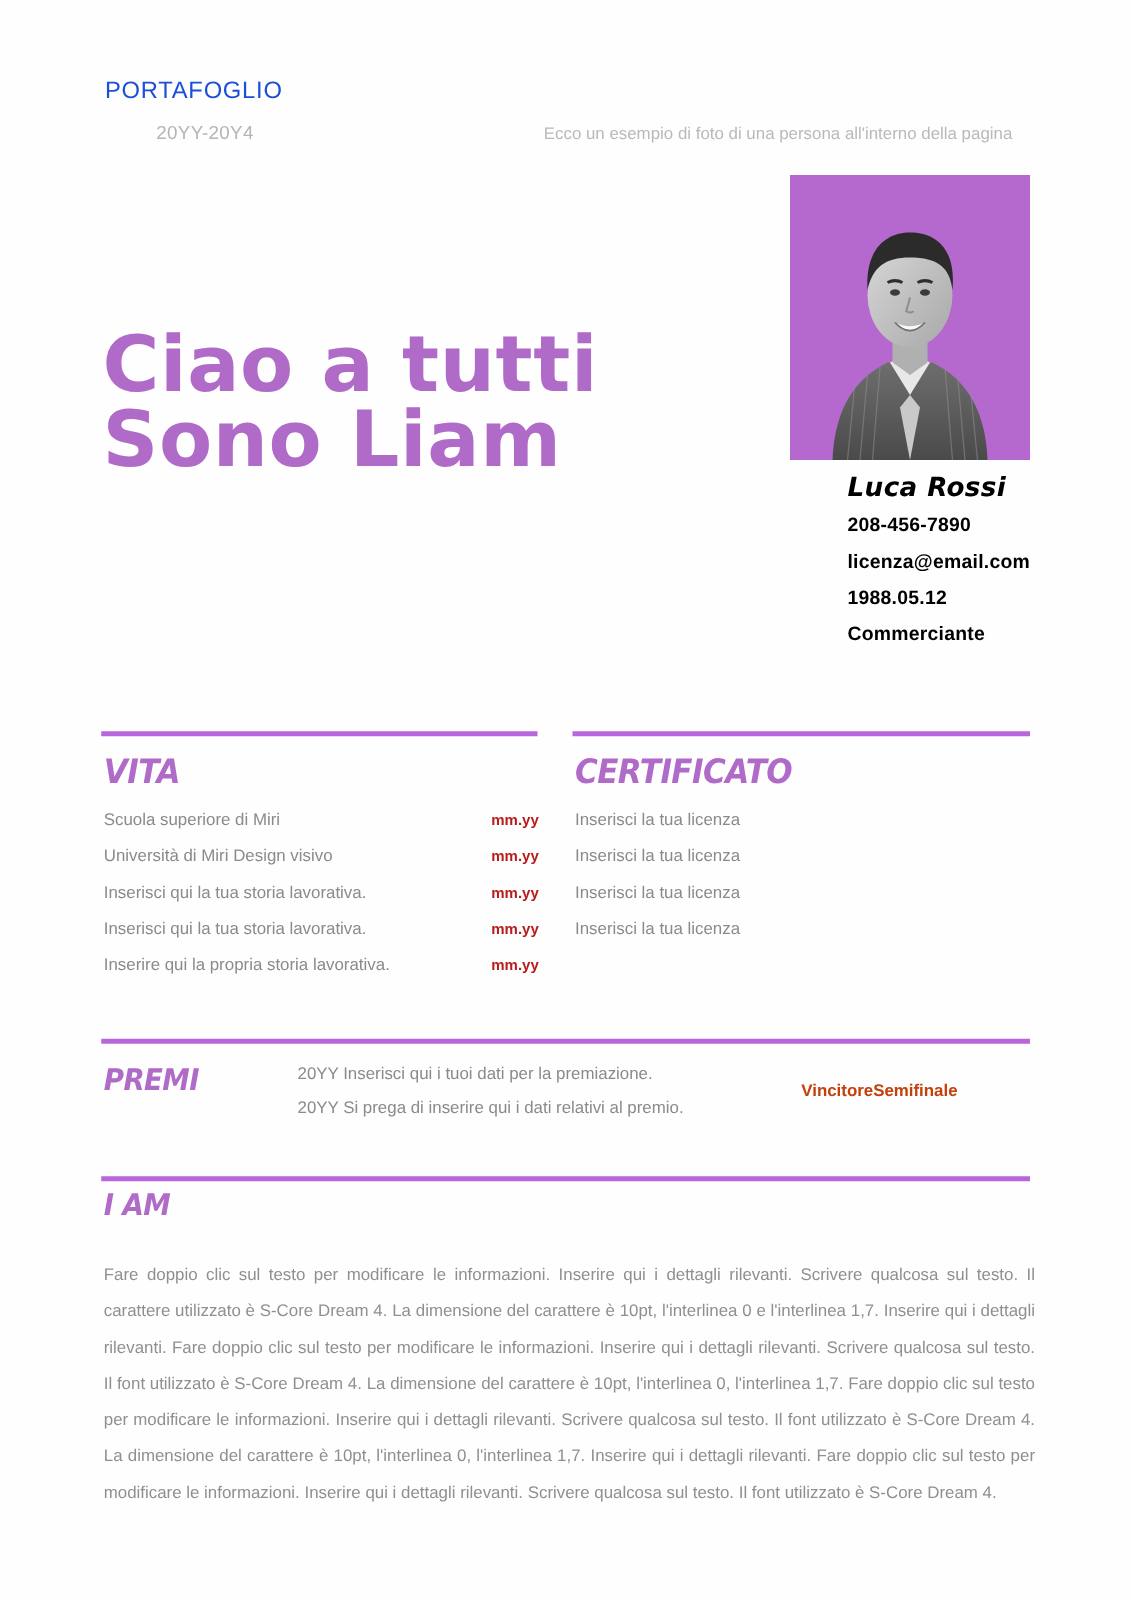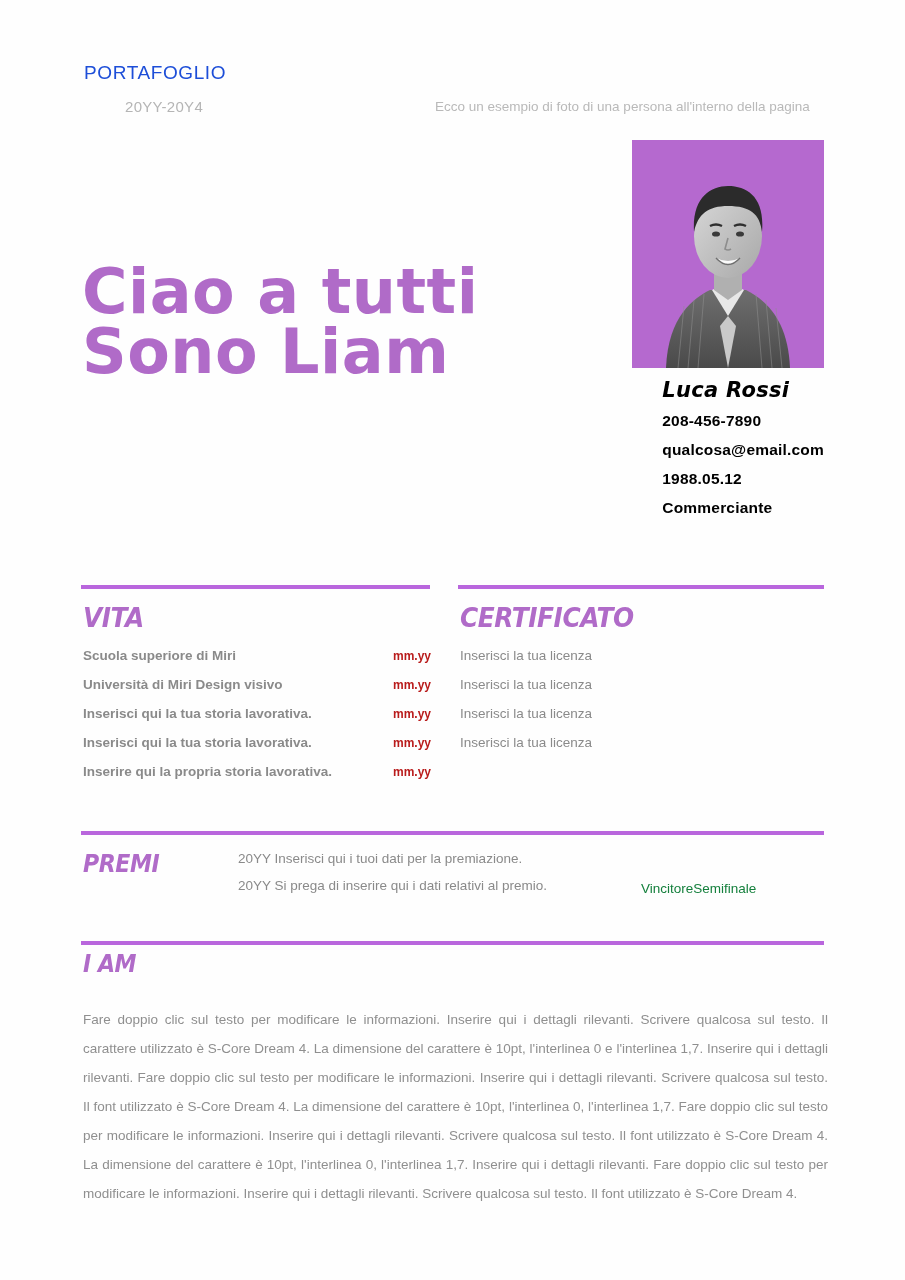--- a/index.html
+++ b/index.html
@@ -137,21 +137,21 @@
   }
   .vita-row {
     display: flex;
     align-items: baseline;
     justify-content: space-between;
     height: 29px;
   }
   .vita-row .txt {
     font-size: 13.5px;
     color: #8a8a8a;
-    font-weight: 700;
+    font-weight: 400;
     white-space: nowrap;
   }
   .vita-row .date {
     font-size: 12px;
     color: #b91c1c;
     font-weight: 700;
     white-space: nowrap;
   }
 
   
@@ -178,24 +178,23 @@
     height: 27px;
     font-size: 13.5px;
     color: #8a8a8a;
     font-weight: 400;
     white-space: nowrap;
   }
   .premi-tag {
     position: absolute;
     left: 641px; top: 865px;
     font-size: 13.5px;
-    color: #15803d;
-    font-weight: 400;
-    white-space: nowrap;
-    margin-top: 16px;
+    color: #c2410c;
+    font-weight: 700;
+    white-space: nowrap;
   }
 
   
   .iam-body {
     position: absolute;
     left: 83px; top: 1005px;
     width: 745px;
     font-size: 13.5px;
     line-height: 29px;
     color: #8f8f8f;
@@ -261,21 +260,21 @@
   </div>
 
   <div class="hero">
     <div>Ciao a tutti</div>
     <div>Sono Liam</div>
   </div>
 
   <div class="contact">
     <div class="name">Luca Rossi</div>
     <div class="line">208-456-7890</div>
-    <div class="line">qualcosa@email.com</div>
+    <div class="line">licenza@email.com</div>
     <div class="line">1988.05.12</div>
     <div class="line">Commerciante</div>
   </div>
 
 
   <div class="rule rule-left"></div>
   <div class="rule rule-right"></div>
   <div class="rule rule-premi"></div>
   <div class="rule rule-iam"></div>
 

